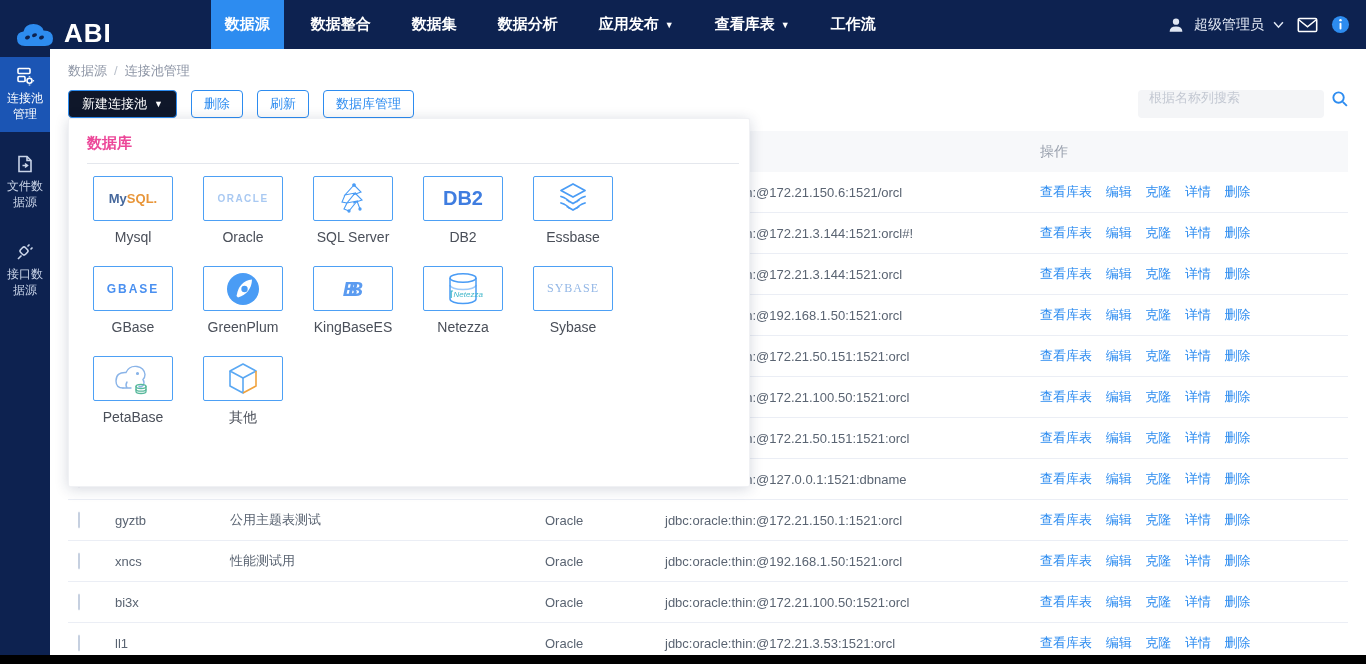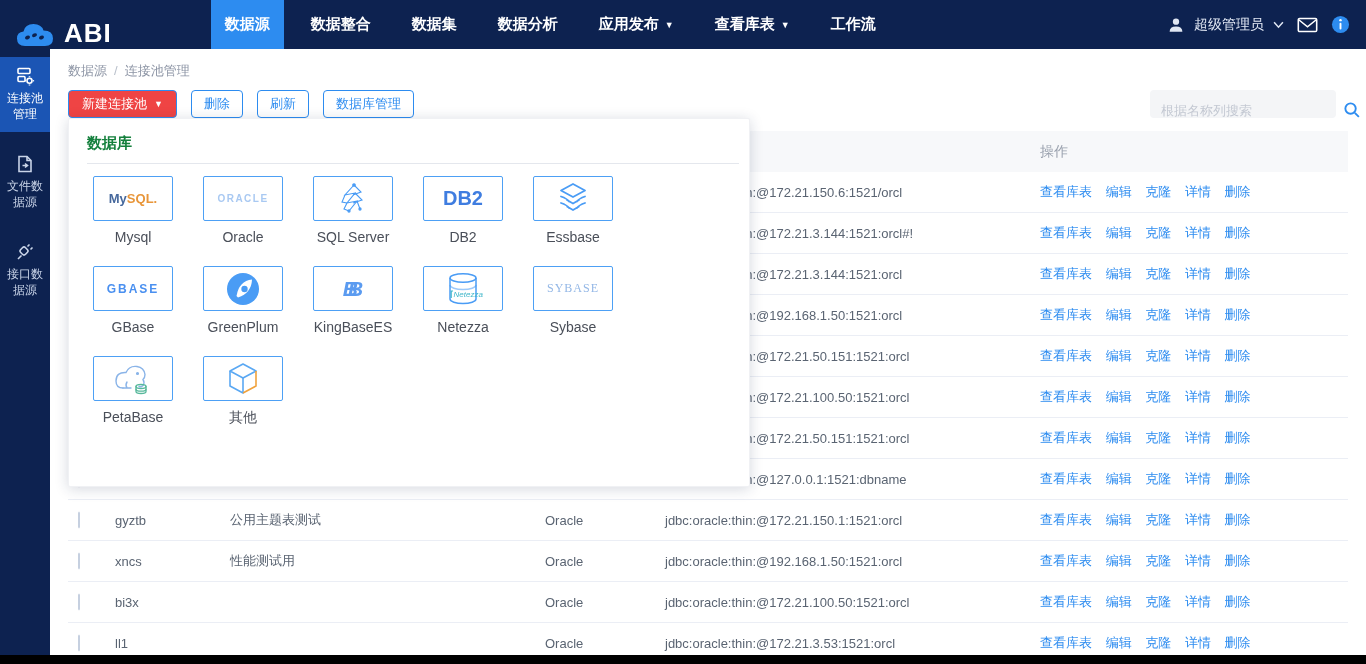--- a/index.html
+++ b/index.html
@@ -24,24 +24,24 @@
   .side-item.active { background:#1b55b4; color:#fff; }
   .side-icon { display:flex; justify-content:center; margin-bottom:4px; color:inherit; }
   .side-label { font-size:12px; line-height:16px; padding:0 4px; word-break:break-all; }
 
   
   .main { position:absolute; left:50px; top:49px; right:0; bottom:0; background:#fff; }
   .breadcrumb { padding:13px 0 0 18px; font-size:13px; color:#8d95a5; line-height:18px; }
   .breadcrumb .sep { margin:0 7px; color:#b8bfca; }
   .toolbar { position:relative; margin:10px 18px 0; height:28px; display:flex; align-items:center; }
   .btn { height:28px; border-radius:4px; font-size:13px; cursor:pointer; display:inline-flex; align-items:center; }
-  .btn-primary { background:#ef4444; color:#fff; border:1px solid #2d8cf0; padding:0 13px; }
+  .btn-primary { background:#0f172a; color:#fff; border:1px solid #2d8cf0; padding:0 13px; }
   .btn-primary .nav-caret { margin-left:7px; }
   .btn-outline { background:#fff; color:#2d8cf0; border:1px solid #2d8cf0; padding:0 12px; margin-left:14px; }
-  .search-box { position:absolute; right:12px; top:0; width:186px; height:28px; background:#f4f5f7; border-radius:4px; display:flex; align-items:flex-end; }
+  .search-box { position:absolute; right:24px; top:0; width:186px; height:28px; background:#f4f5f7; border-radius:4px; display:flex; align-items:flex-start; }
   .search-box input { flex:1; border:none; outline:none; background:transparent; padding:0 6px 0 11px; font-size:13px; color:#555; }
   .search-box input::placeholder { color:#c3c8d2; }
   .search-btn { display:flex; align-items:center; padding-right:9px; cursor:pointer; }
 
   
   .table { margin:13px 18px 16px; position:relative; }
   .thead { position:relative; height:41px; background:#f7f8fa; }
   .tcell { position:absolute; top:50%; transform:translateY(-50%); white-space:nowrap; }
   .col-check { left:10px; }
   .col-name { left:47px; }
@@ -49,21 +49,21 @@
   .col-type { left:477px; }
   .col-url { left:597px; }
   .col-actions { left:972px; }
   .thead .tcell { color:#99a0ad; font-size:14px; }
   .trow { position:relative; height:41px; border-bottom:1px solid #ebeef5; font-size:13px; color:#5a6472; }
   .checkbox { width:15px; height:15px; border:1px solid #c6d0e0; border-radius:2px; background:#fff; cursor:pointer; }
   .action-link { color:#2d8cf0; text-decoration:none; margin-right:10px; cursor:pointer; }
 
   
   .db-panel { position:absolute; left:18px; top:69px; width:682px; height:369px; background:#fff; z-index:20; box-shadow:0 2px 14px rgba(20,40,80,.18); border:1px solid #f0f1f4; border-radius:2px; }
-  .db-panel-title { padding:15px 8px 10px 18px; color:#15803d; font-size:15px; font-weight:bold; }
+  .db-panel-title { padding:15px 8px 10px 18px; color:#ec4899; font-size:15px; font-weight:bold; }
   .db-panel-divider { border-bottom:1px solid #e4e7ed; margin:0 10px 0 18px; }
   .tiles { display:flex; flex-wrap:wrap; padding:12px 0 0 24px; }
   .db-tile { width:80px; margin-right:30px; margin-bottom:21px; text-align:center; cursor:pointer; }
   .tile-box { width:80px; height:45px; border:1px solid #4da0f5; border-radius:2px; background:#fff; display:flex; align-items:center; justify-content:center; overflow:hidden; }
   .tile-label { margin-top:8px; font-size:14px; color:#4a4f59; white-space:nowrap; }
 
   .bottom-bar { position:absolute; left:0; right:0; bottom:0; height:9px; background:#000; z-index:50; }
 </style>
 </head>
 <body>

